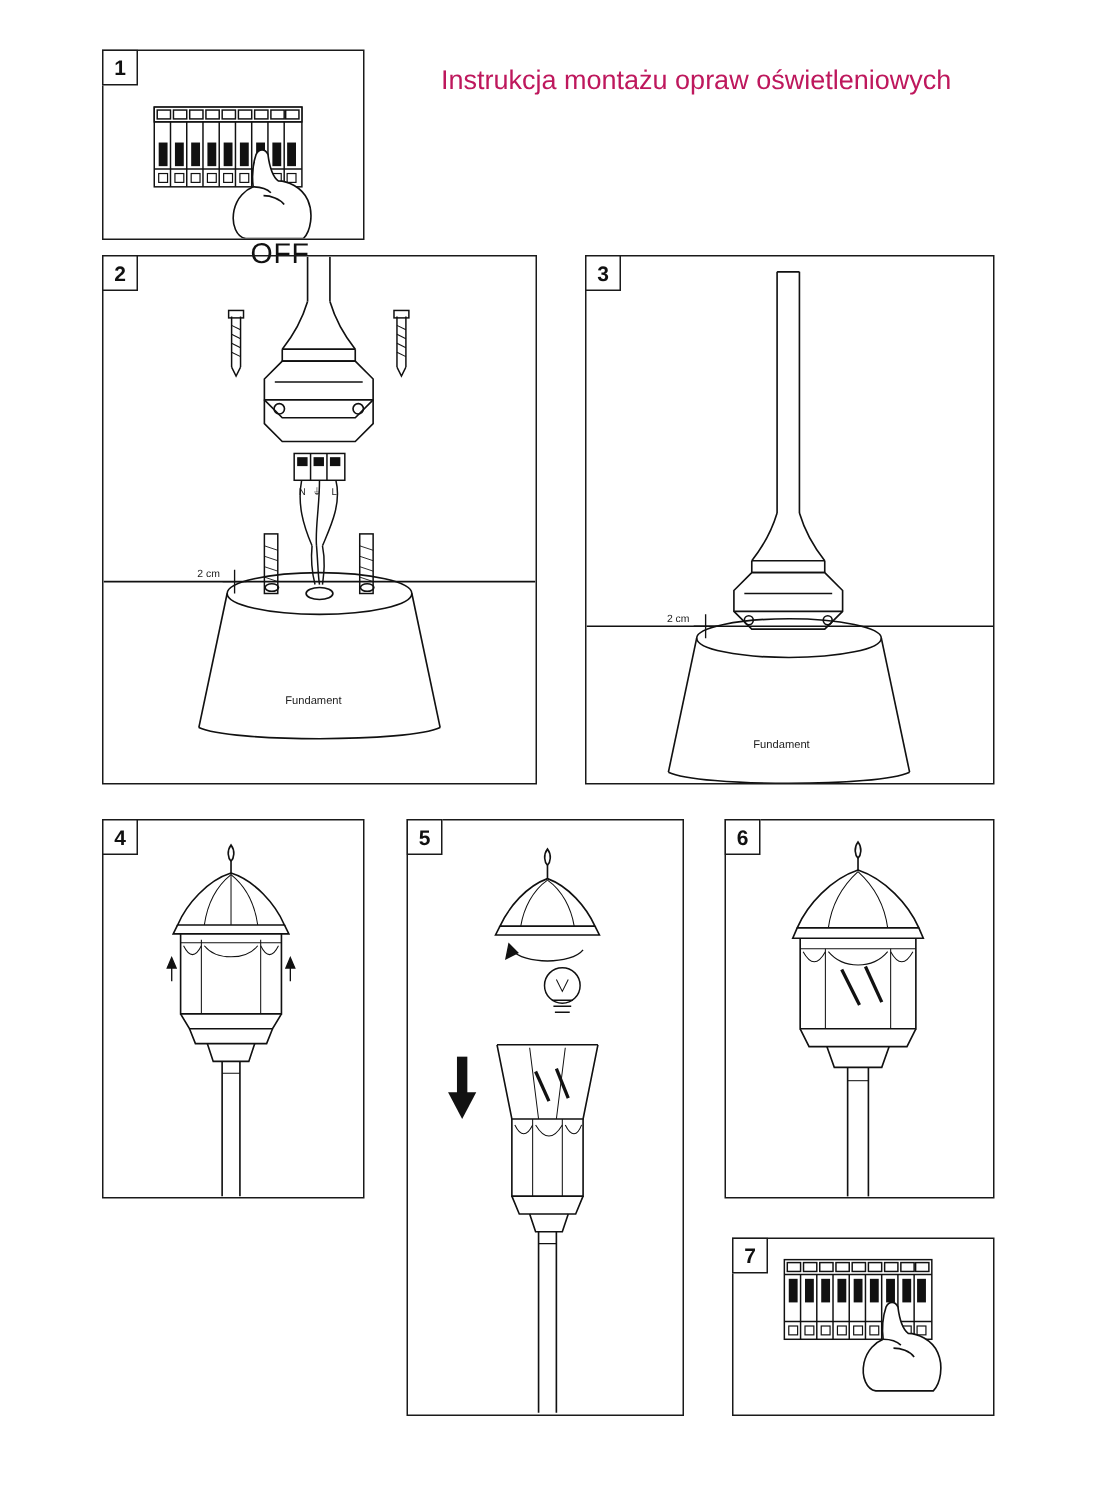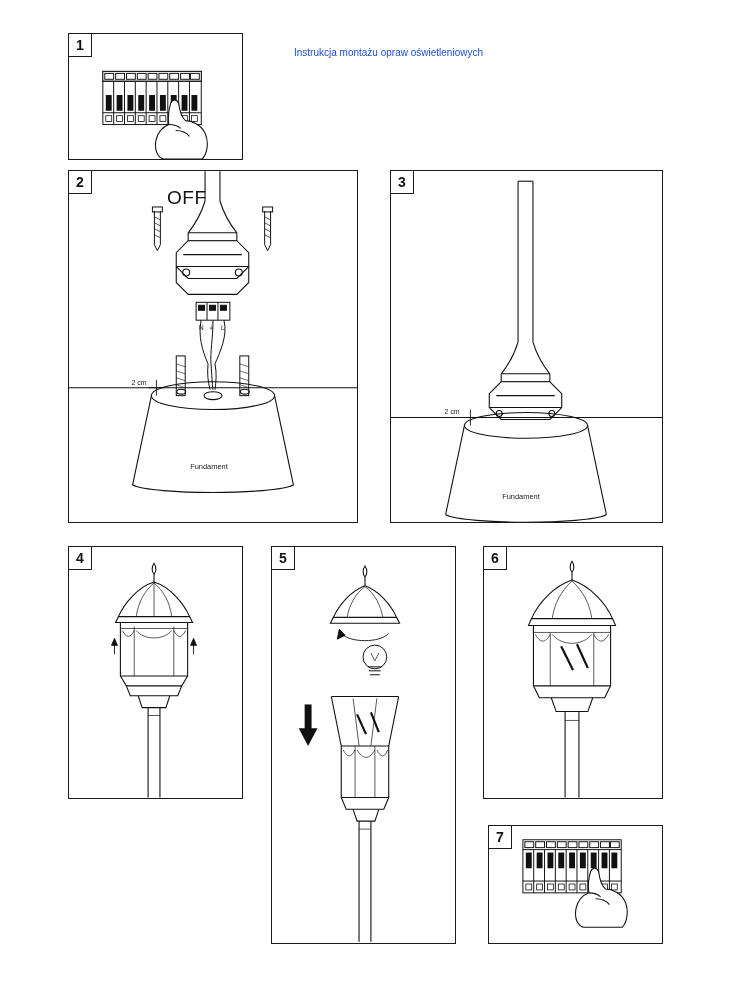--- a/index.html
+++ b/index.html
@@ -22,23 +22,23 @@
     height: 1000px;
   }
   
   .title-block {
     position: absolute;
     left: 294px;
     top: 38px;
     width: 400px;
   }
   .title-line {
-    font-size: 10px;
+    font-size: 18px;
     line-height: 30px;
-    color: #1d4ed8;
+    color: #be185d;
     white-space: nowrap;
   }
   
   .panel {
     position: absolute;
     border: 1.3px solid #1a1a1a;
     background: transparent;
     box-sizing: border-box;
   }
   .panel-num {
@@ -72,21 +72,21 @@
   }
   
   #panel-1 { left: 68px;  top: 33px;  width: 175px; height: 127px; }
   #panel-2 { left: 68px;  top: 170px; width: 290px; height: 353px; }
   #panel-3 { left: 390px; top: 170px; width: 273px; height: 353px; }
   #panel-4 { left: 68px;  top: 546px; width: 175px; height: 253px; }
   #panel-5 { left: 271px; top: 546px; width: 185px; height: 398px; }
   #panel-6 { left: 483px; top: 546px; width: 180px; height: 253px; }
   #panel-7 { left: 488px; top: 825px; width: 175px; height: 119px; }
 
-  #off-label { left: 98px; top: 125px; margin-top: 28px; }
+  #off-label { left: 98px; top: 125px; }
   svg text {
     font-family: "Liberation Sans", sans-serif;
     fill: #222;
   }
 </style>
 </head>
 <body>
 
 <div class="sheet">
 

